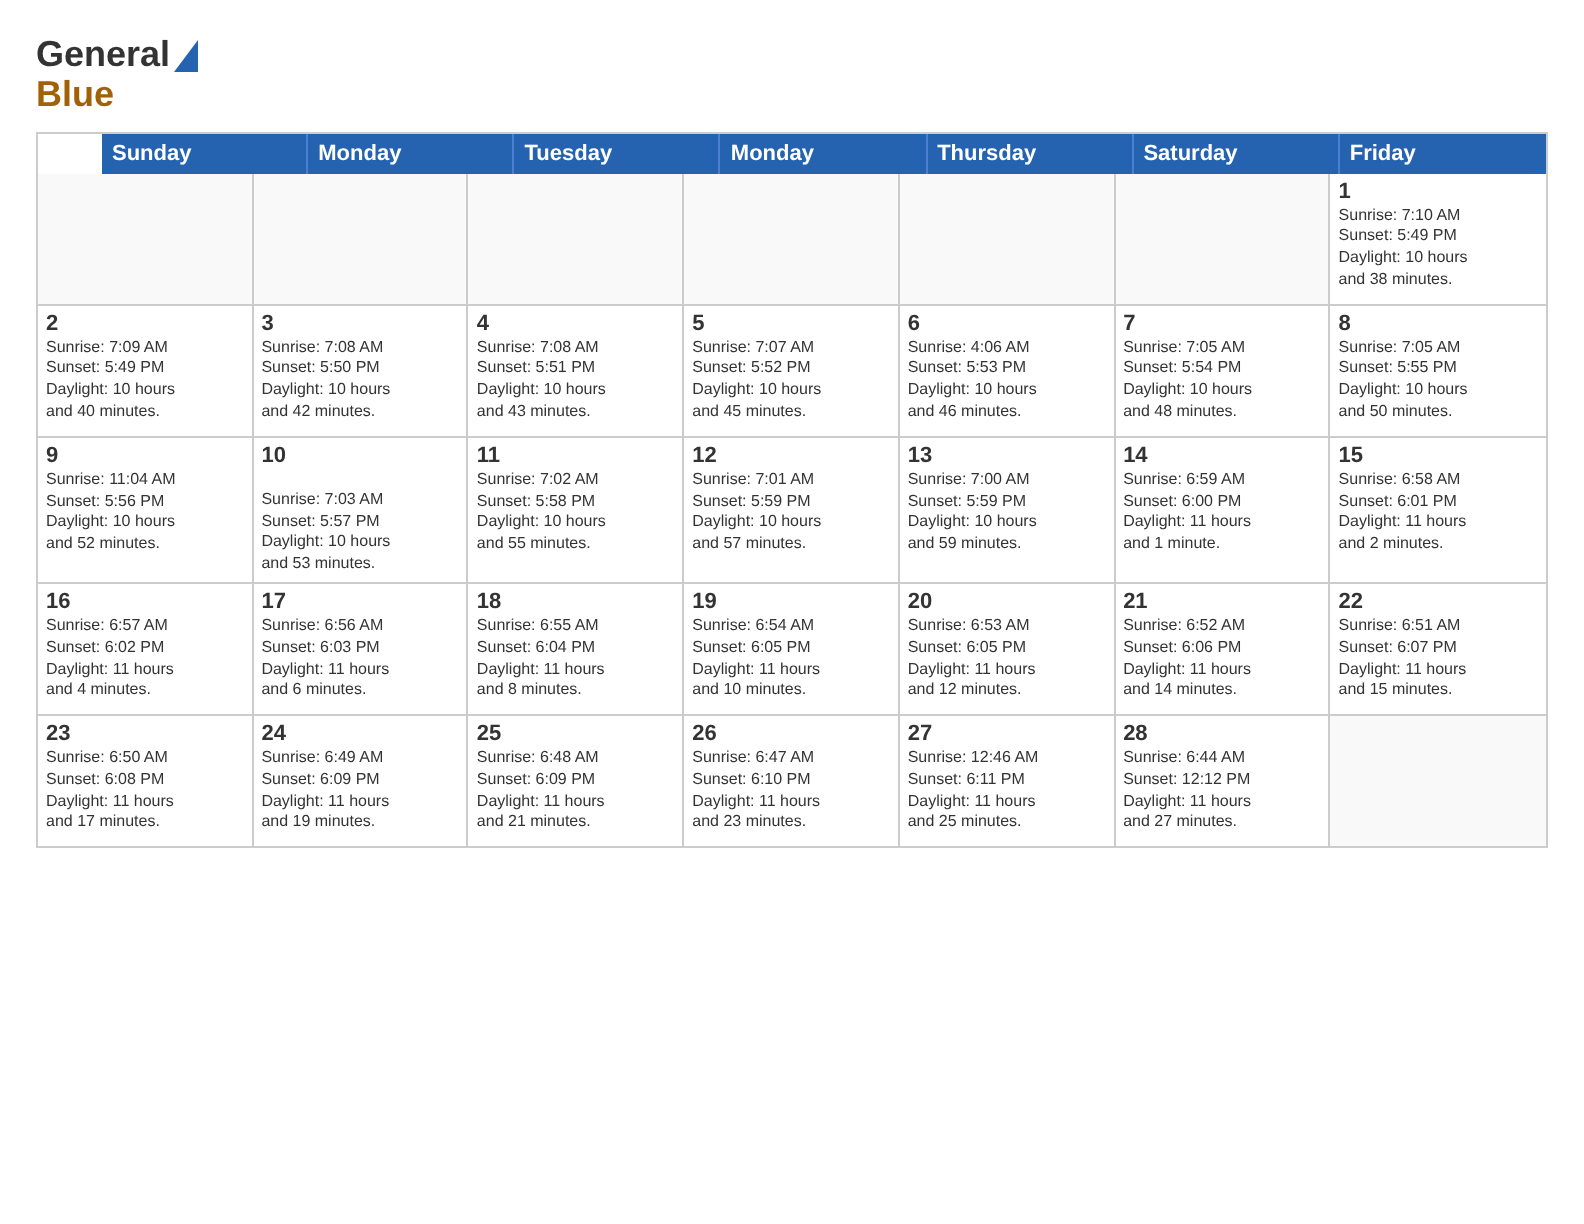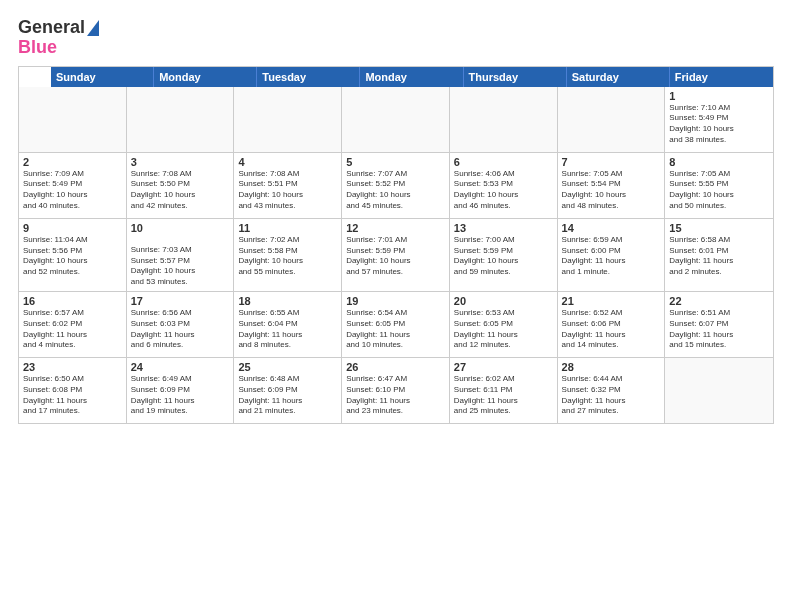--- a/index.html
+++ b/index.html
@@ -27,21 +27,21 @@
       display: flex;
       flex-direction: column;
       align-items: flex-start;
     }
     .logo-text {
       font-size: 18px;
       font-weight: bold;
       color: #333;
       line-height: 1.1;
     }
-    .logo-text span.blue { color: #ec4899; }
+    .logo-text span.blue { color: #a16207; }
     .logo-triangle {
       width: 0;
       height: 0;
       border-left: 12px solid transparent;
       border-right: 0px solid transparent;
       border-bottom: 16px solid #2563b0;
       display: inline-block;
       margin-left: 2px;
       vertical-align: middle;
     }
@@ -339,29 +339,29 @@
           </div>
           <div class="cal-cell">
             <span class="day-num">26</span>
             <div class="day-info" style="white-space: pre-line;">Sunrise: 6:47 AM
 Sunset: 6:10 PM
 Daylight: 11 hours
 and 23 minutes.</div>
           </div>
           <div class="cal-cell">
             <span class="day-num">27</span>
-            <div class="day-info" style="white-space: pre-line;">Sunrise: 6:02 AM
+            <div class="day-info" style="white-space: pre-line;">Sunrise: 12:46 AM
 Sunset: 6:11 PM
 Daylight: 11 hours
 and 25 minutes.</div>
           </div>
           <div class="cal-cell">
             <span class="day-num">28</span>
             <div class="day-info" style="white-space: pre-line;">Sunrise: 6:44 AM
-Sunset: 6:32 PM
+Sunset: 12:12 PM
 Daylight: 11 hours
 and 27 minutes.</div>
           </div>
           <div class="cal-cell empty"></div>
         </div>
       </div>
   </div>
 </div>
 
 </body></html>

